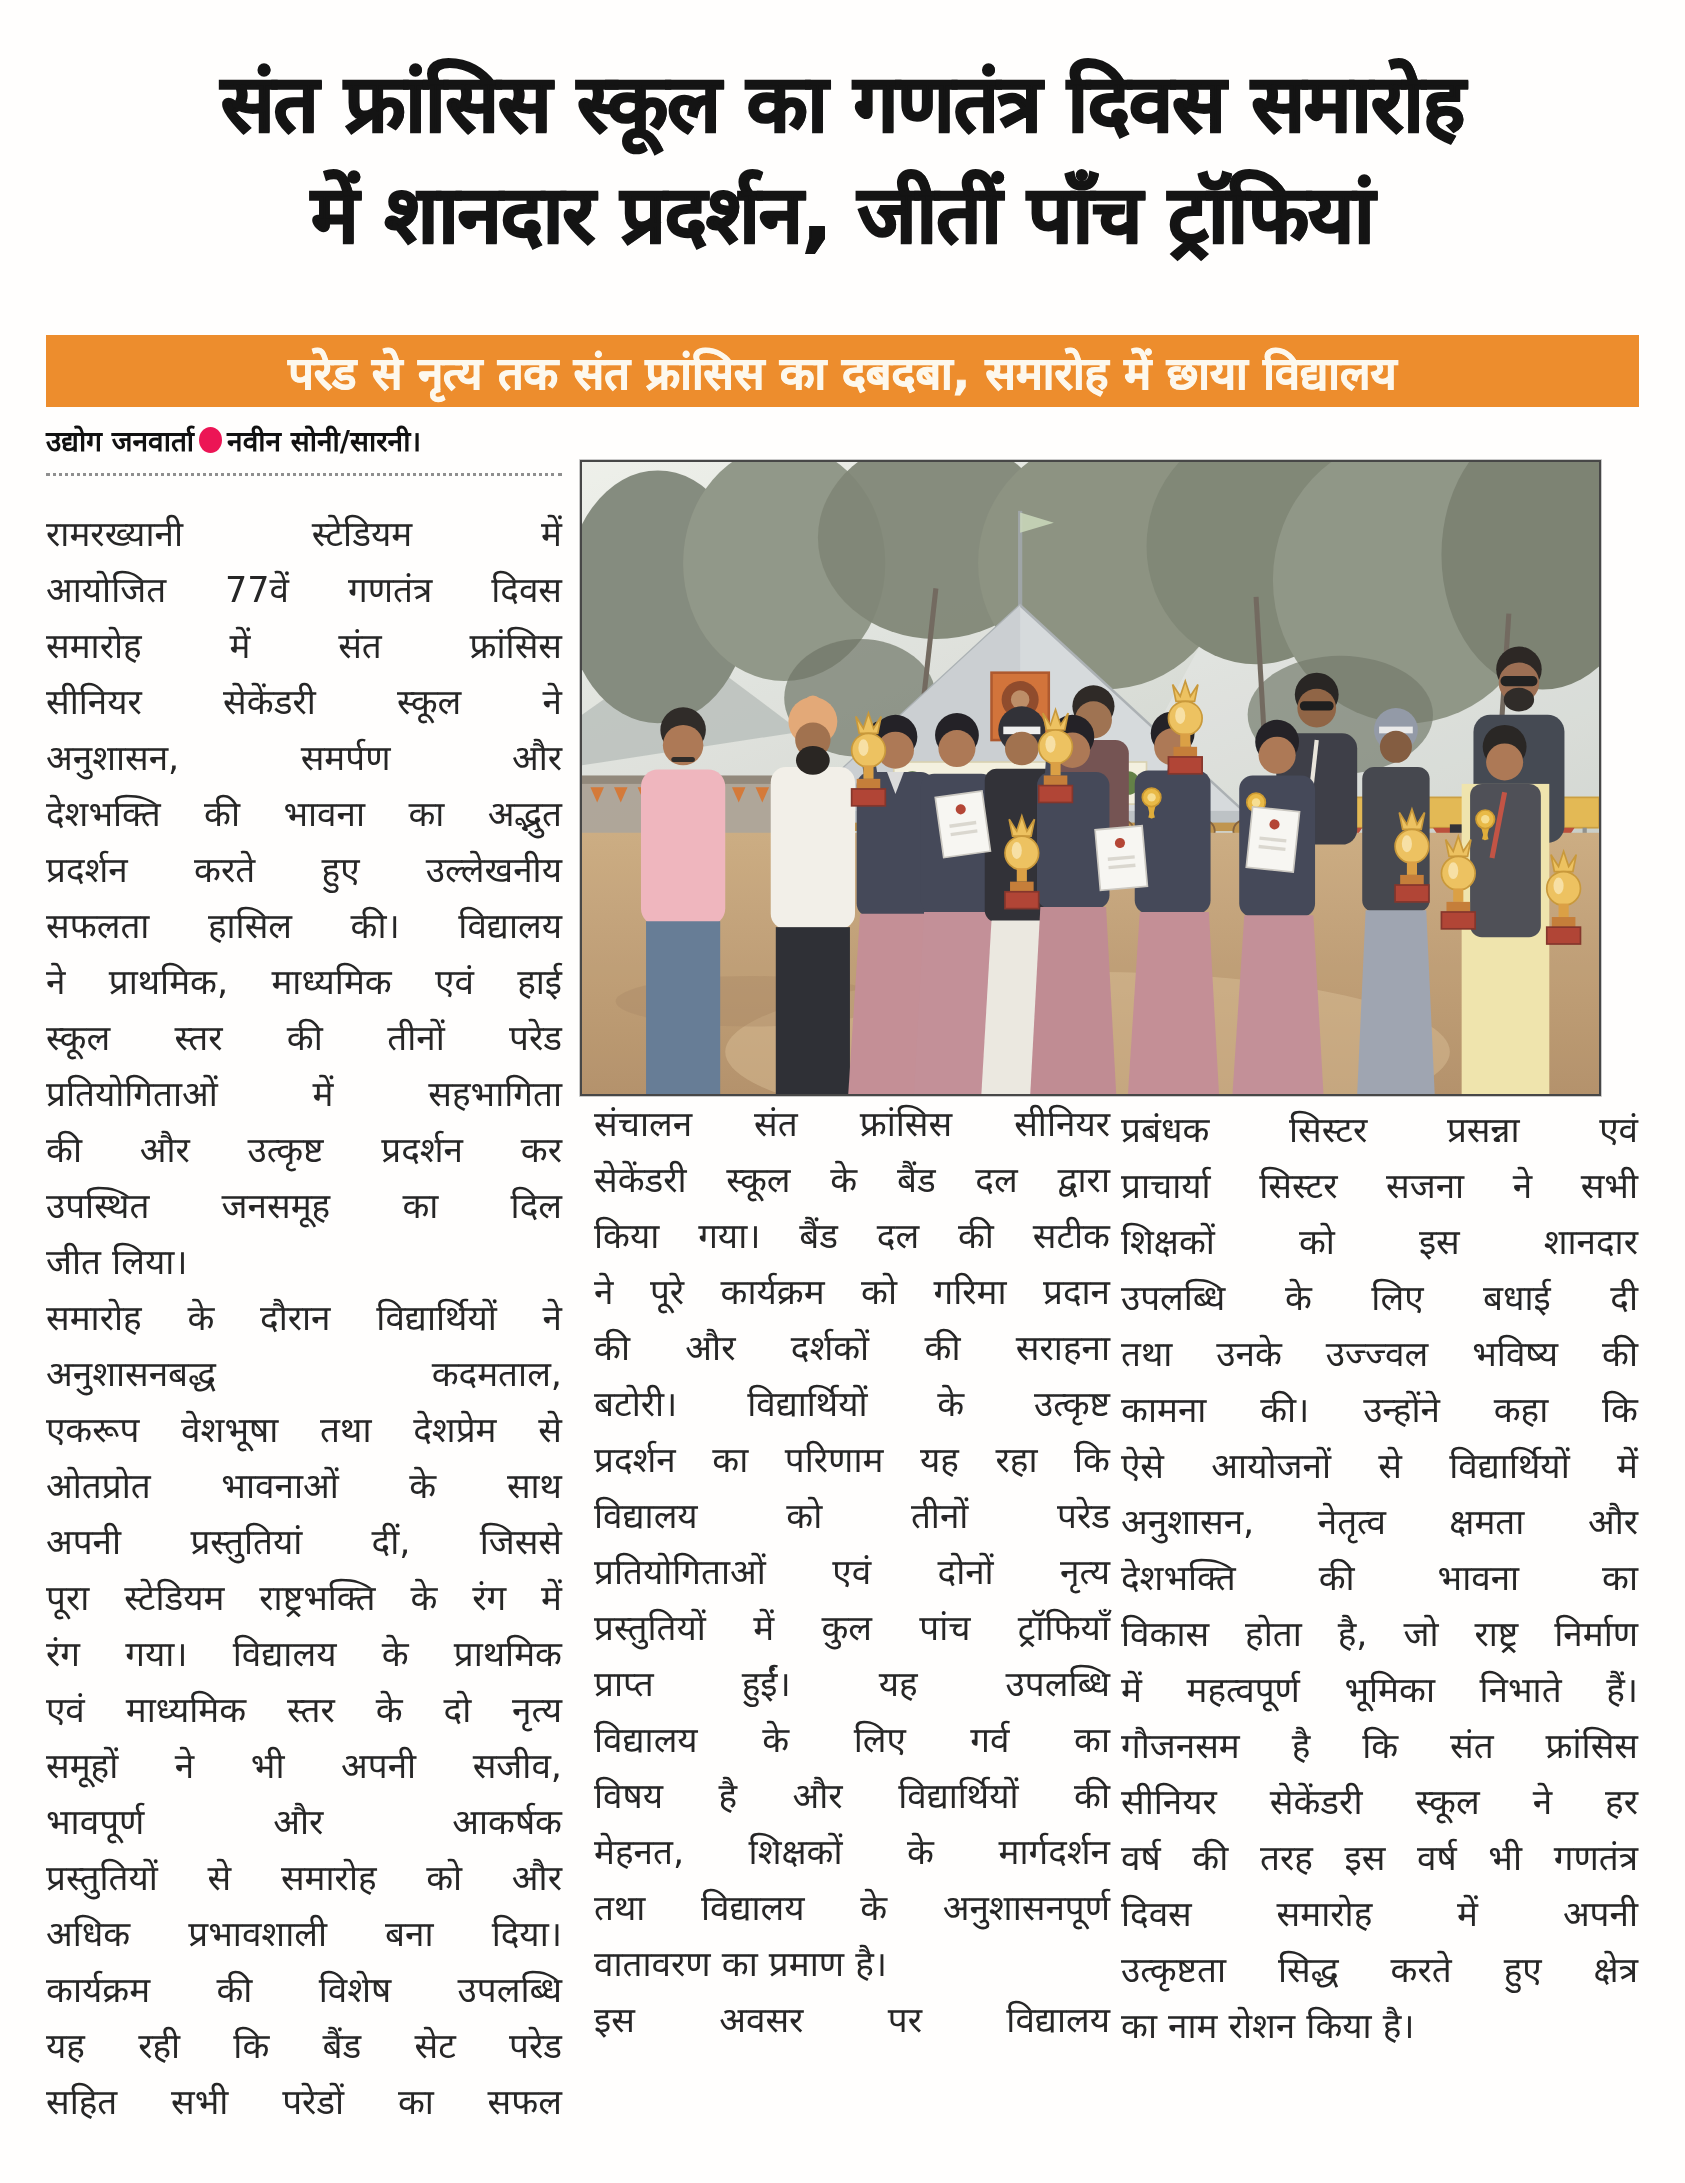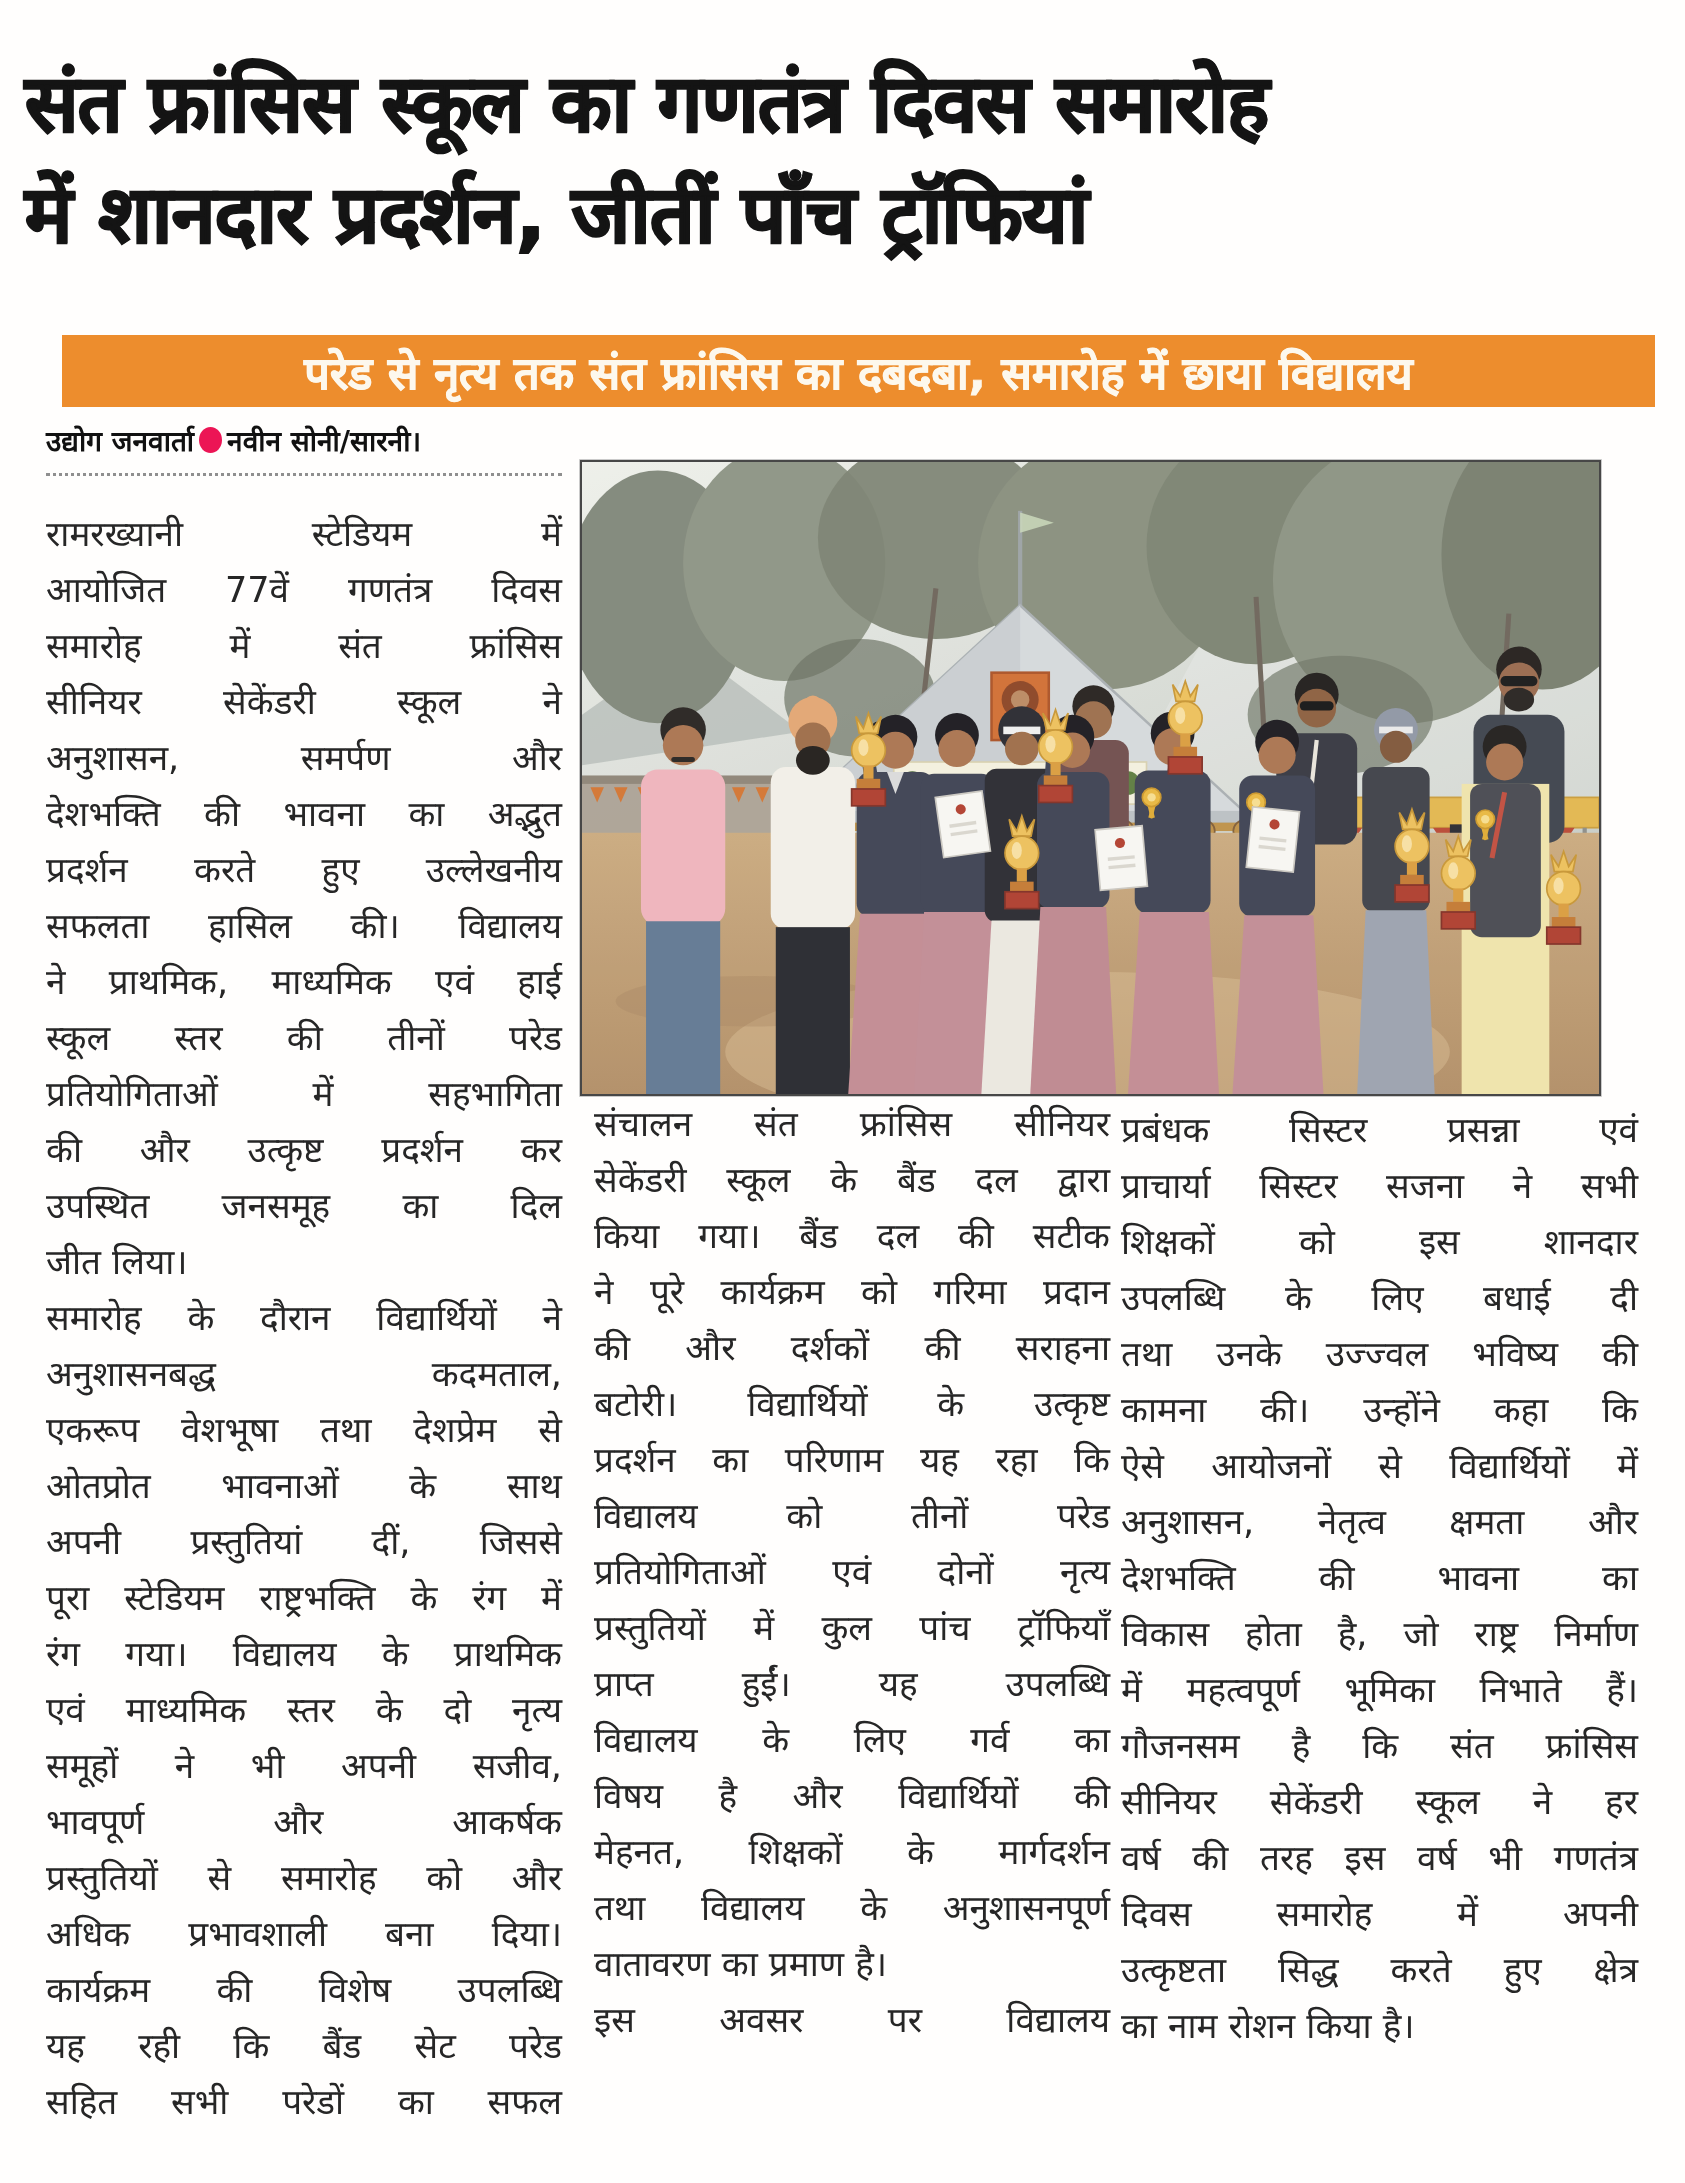--- a/index.html
+++ b/index.html
@@ -6,36 +6,35 @@
   .page{
     position:relative;
     width:1685px;height:2183px;
     background:#fffefd;
     font-family:"DejaVu Sans","Liberation Sans",sans-serif;
     overflow:hidden;
   }
   
   .headline{
     position:absolute;left:25px;top:49px;width:1635px;
-    color:#141414;
+    text-align:center;color:#141414;
     font-weight:bold;
     font-size:79px;line-height:111px;
     letter-spacing:-0.8px;
     -webkit-text-stroke:1.9px #141414;
     text-shadow:1px 0 0 #141414;
   }
   
   .subhead{
     position:absolute;left:46px;top:335px;width:1593px;height:72px;
     background:#ED8D2D;
     display:flex;align-items:center;justify-content:center;
     color:#FDF8ED;font-weight:bold;font-size:45px;
     -webkit-text-stroke:0.8px #FDF8ED;
     box-sizing:border-box;
-    margin-left:16px;
   }
   
   .byline{
     position:absolute;left:46px;top:421px;width:516px;
     display:flex;align-items:center;gap:5px;
     font-size:28px;font-weight:bold;color:#111;
     padding-bottom:13.5px;
     border-bottom:3.4px dotted #8f8f8f;
     box-sizing:border-box;
   }

